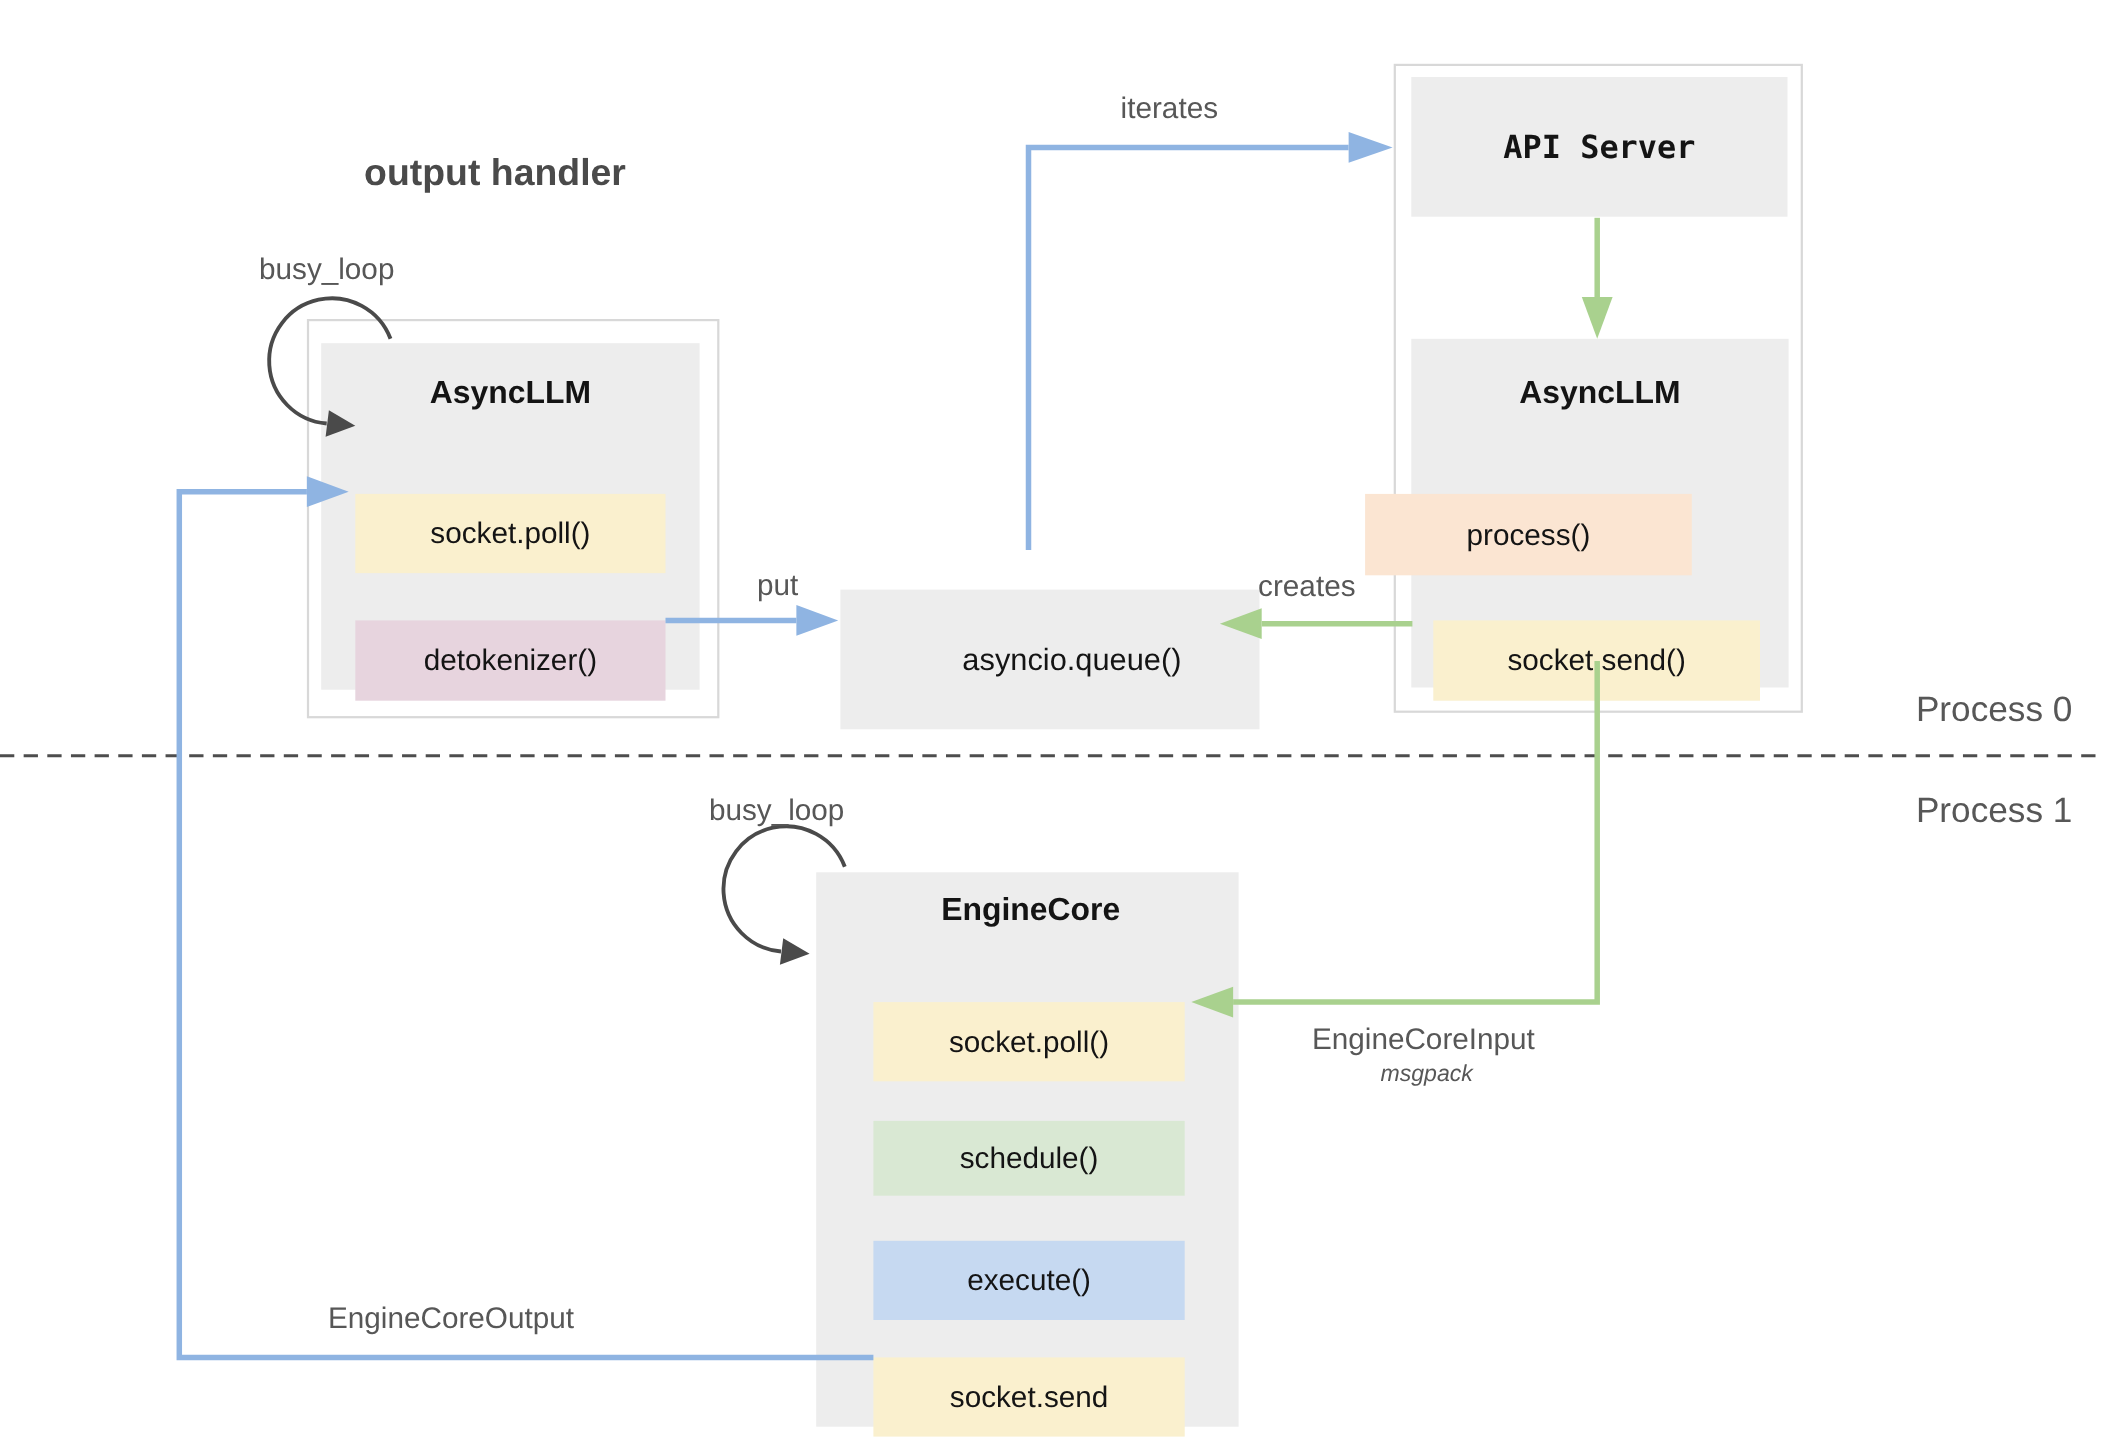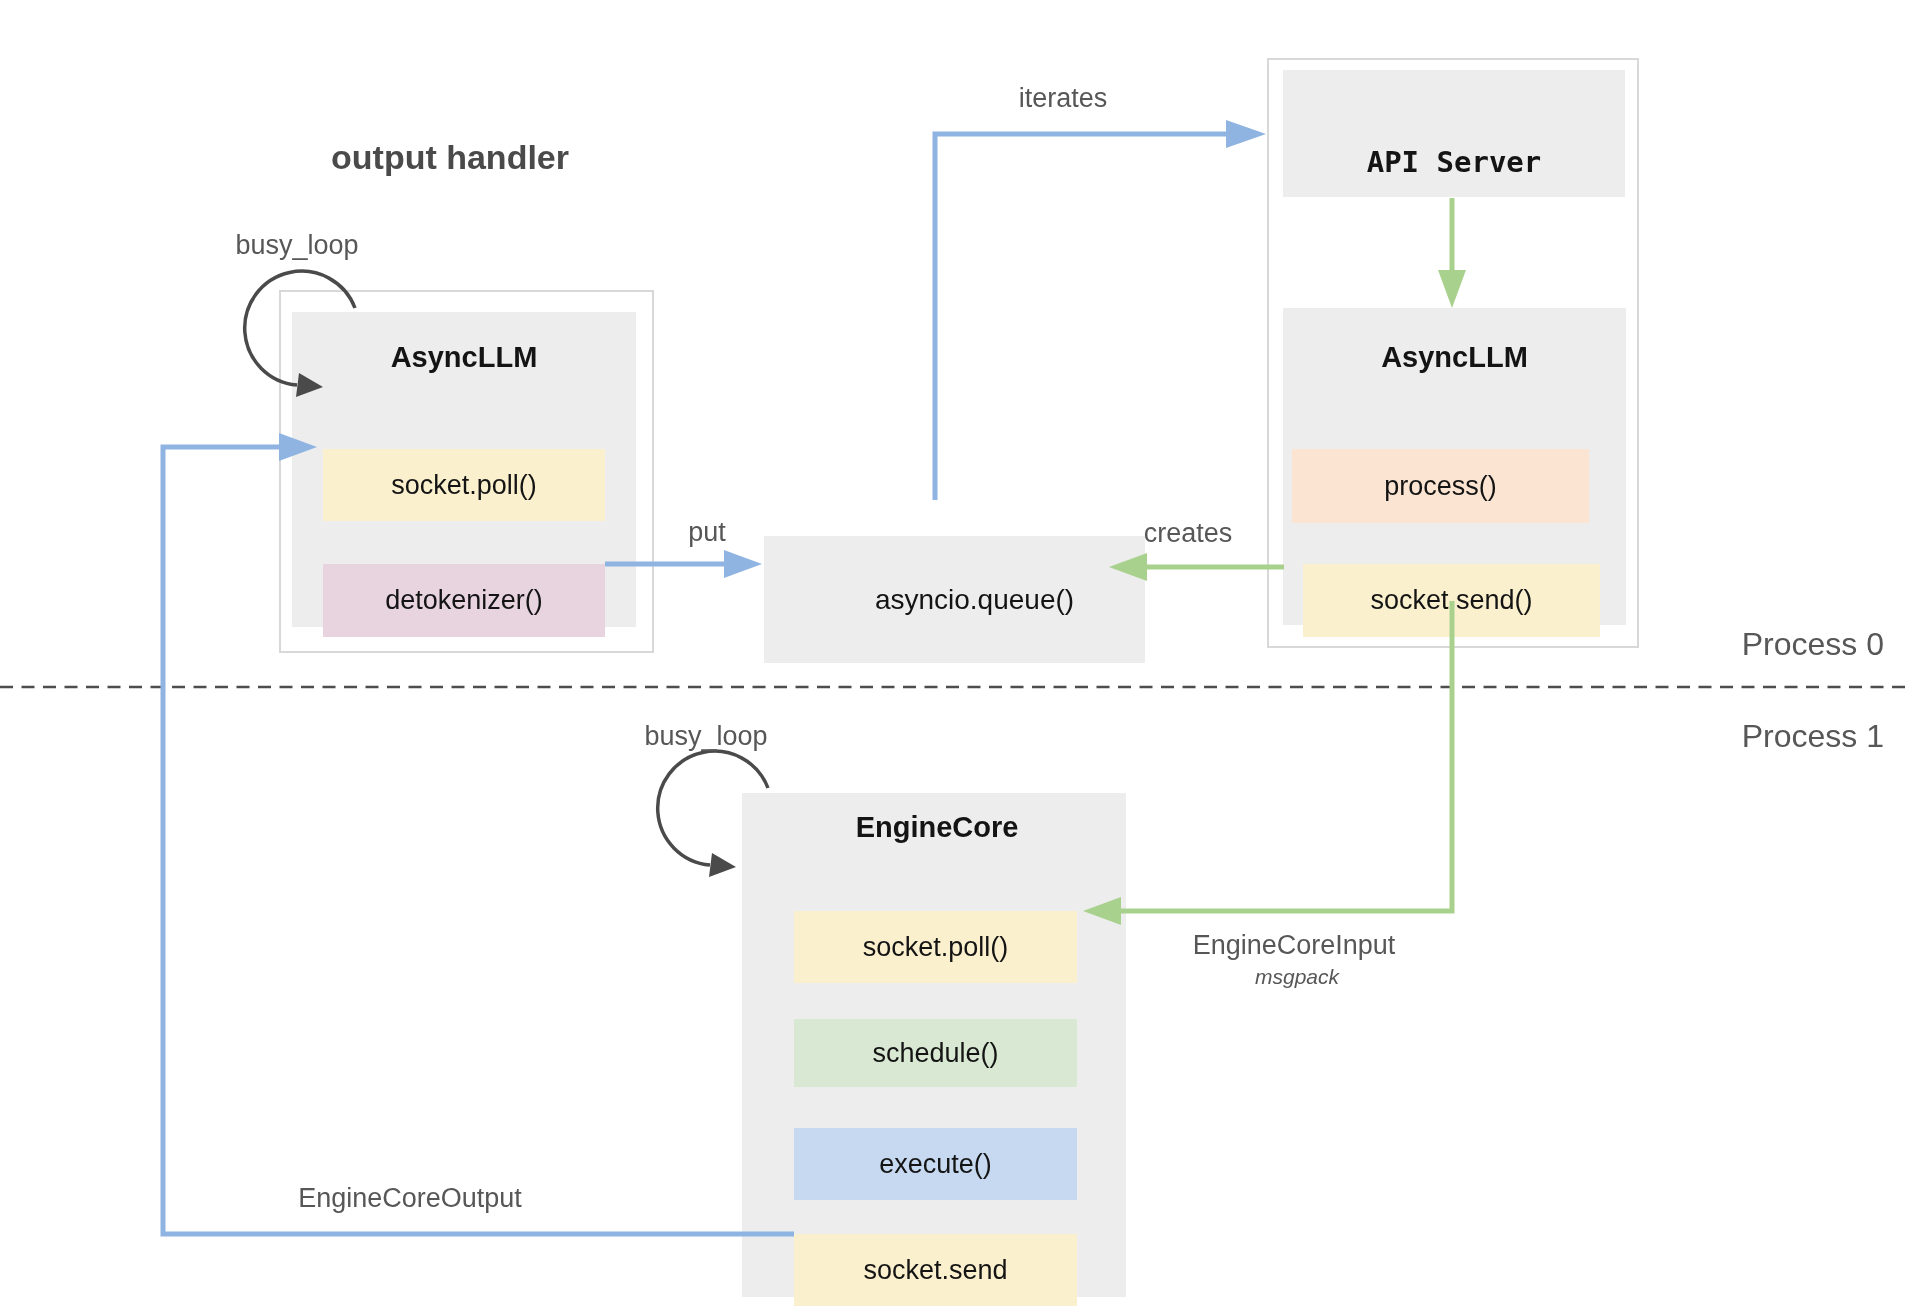--- a/index.html
+++ b/index.html
@@ -94,24 +94,24 @@
   <div class="lbl" style="left:297px;top:230px;">busy_loop</div>
 
   <div class="container-box" style="left:279px;top:290px;width:375px;height:363px;"></div>
   <div class="gray-box" style="left:292px;top:312px;width:344px;height:315px;"></div>
   <div class="box-title" style="left:292px;top:337px;width:344px;height:40px;">AsyncLLM</div>
   <div class="row-box" style="left:323px;top:413px;width:282px;height:72px;background:var(--box-yellow);">socket.poll()</div>
   <div class="row-box" style="left:323px;top:528px;width:282px;height:73px;background:var(--box-pink);">detokenizer()</div>
 
   <div class="container-box" style="left:1267px;top:58px;width:372px;height:590px;"></div>
   <div class="gray-box" style="left:1283px;top:70px;width:342px;height:127px;"></div>
-  <div class="box-title mono-title" style="left:1283px;top:70px;width:342px;height:127px;margin-top:28px;">API Server</div>
+  <div class="box-title mono-title" style="left:1283px;top:70px;width:342px;height:127px;">API Server</div>
   <div class="gray-box" style="left:1283px;top:308px;width:343px;height:317px;"></div>
   <div class="box-title" style="left:1283px;top:337px;width:343px;height:40px;">AsyncLLM</div>
-  <div class="row-box" style="left:1292px;top:413px;width:297px;height:74px;background:var(--box-peach);">process()</div>
+  <div class="row-box" style="left:1241px;top:413px;width:297px;height:74px;background:var(--box-peach);">process()</div>
   <div class="row-box" style="left:1303px;top:528px;width:297px;height:73px;background:var(--box-yellow);">socket.send()</div>
 
   <div class="row-box" style="left:764px;top:500px;width:341px;height:127px;background:var(--box-gray);font-size:28px;padding-left:40px;">asyncio.queue()</div>
 
   <div class="lbl" style="left:706px;top:721px;">busy_loop</div>
   <div class="gray-box" style="left:742px;top:793px;width:384px;height:504px;"></div>
   <div class="box-title" style="left:742px;top:807px;width:390px;height:40px;">EngineCore</div>
   <div class="row-box" style="left:794px;top:875px;width:283px;height:72px;background:var(--box-yellow);">socket.poll()</div>
   <div class="row-box" style="left:794px;top:983px;width:283px;height:68px;background:var(--box-green);">schedule()</div>
   <div class="row-box" style="left:794px;top:1092px;width:283px;height:72px;background:var(--box-blue);">execute()</div>

